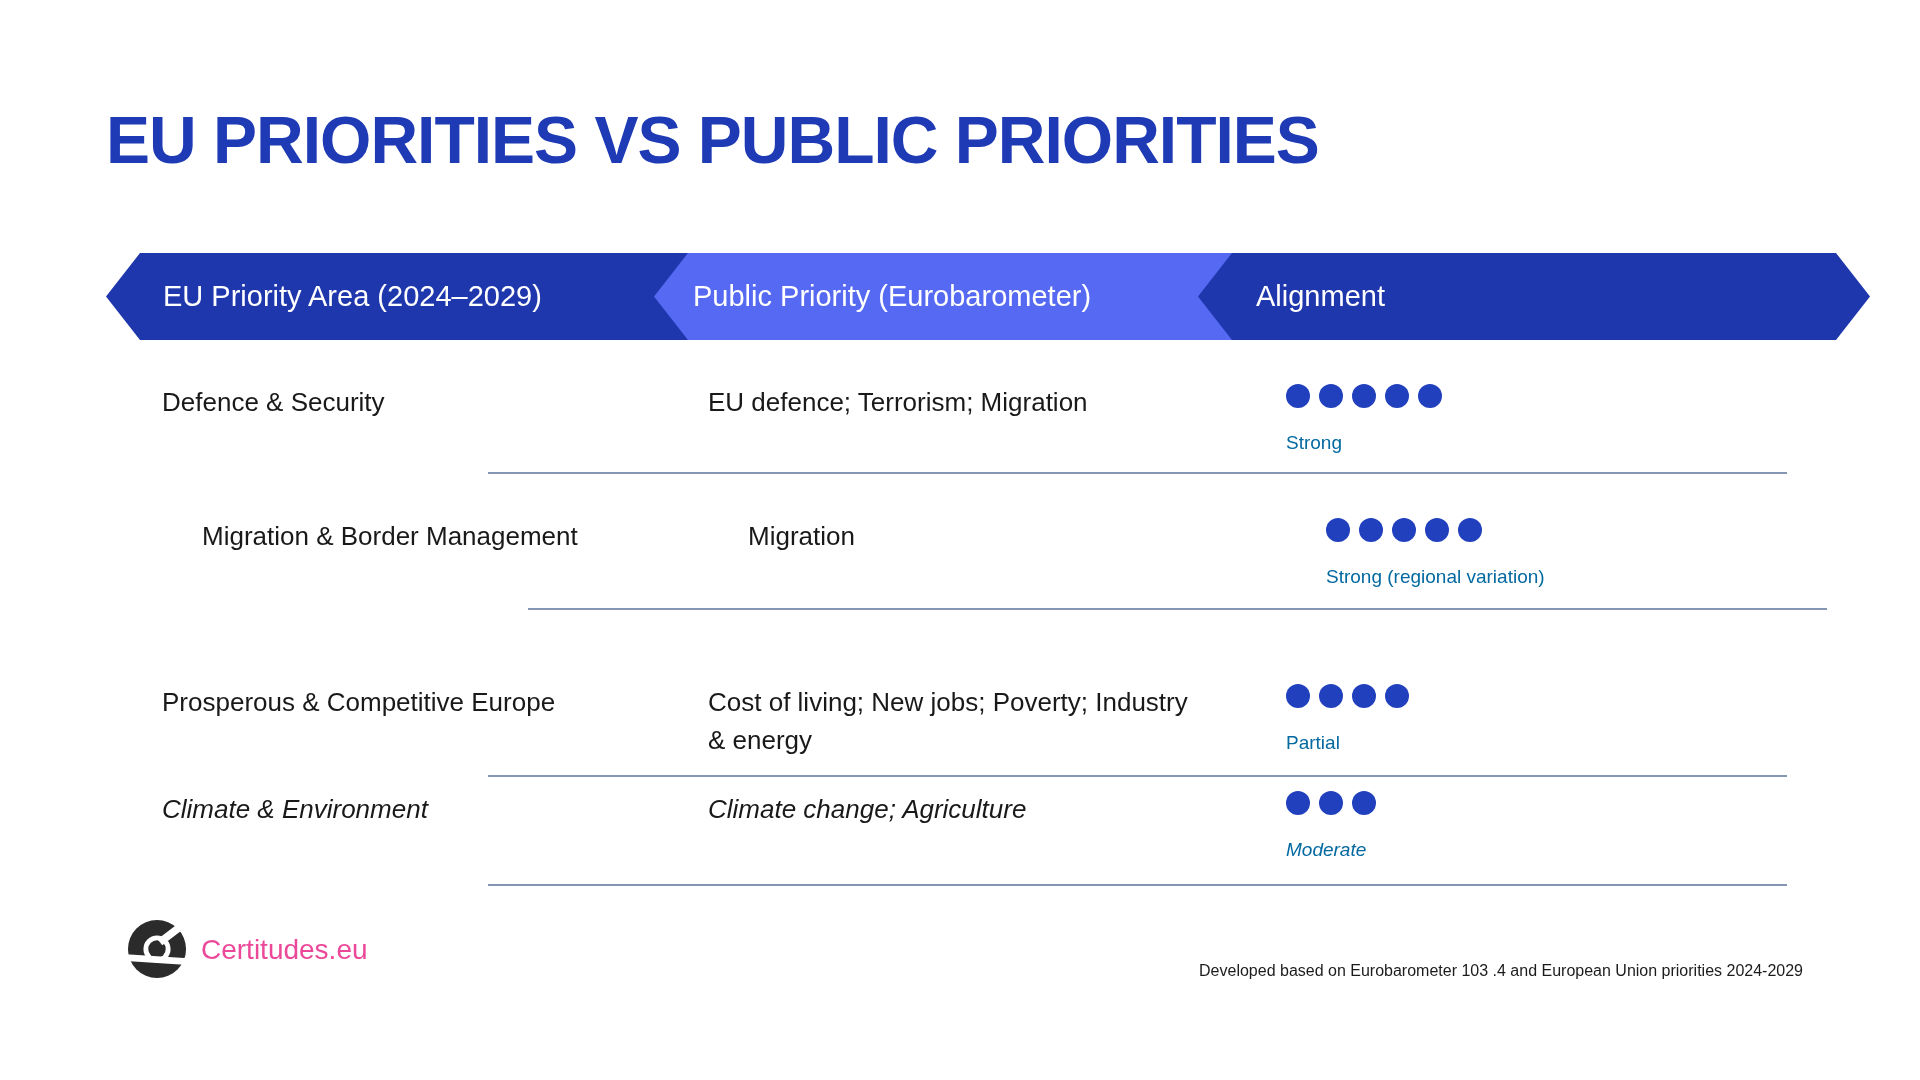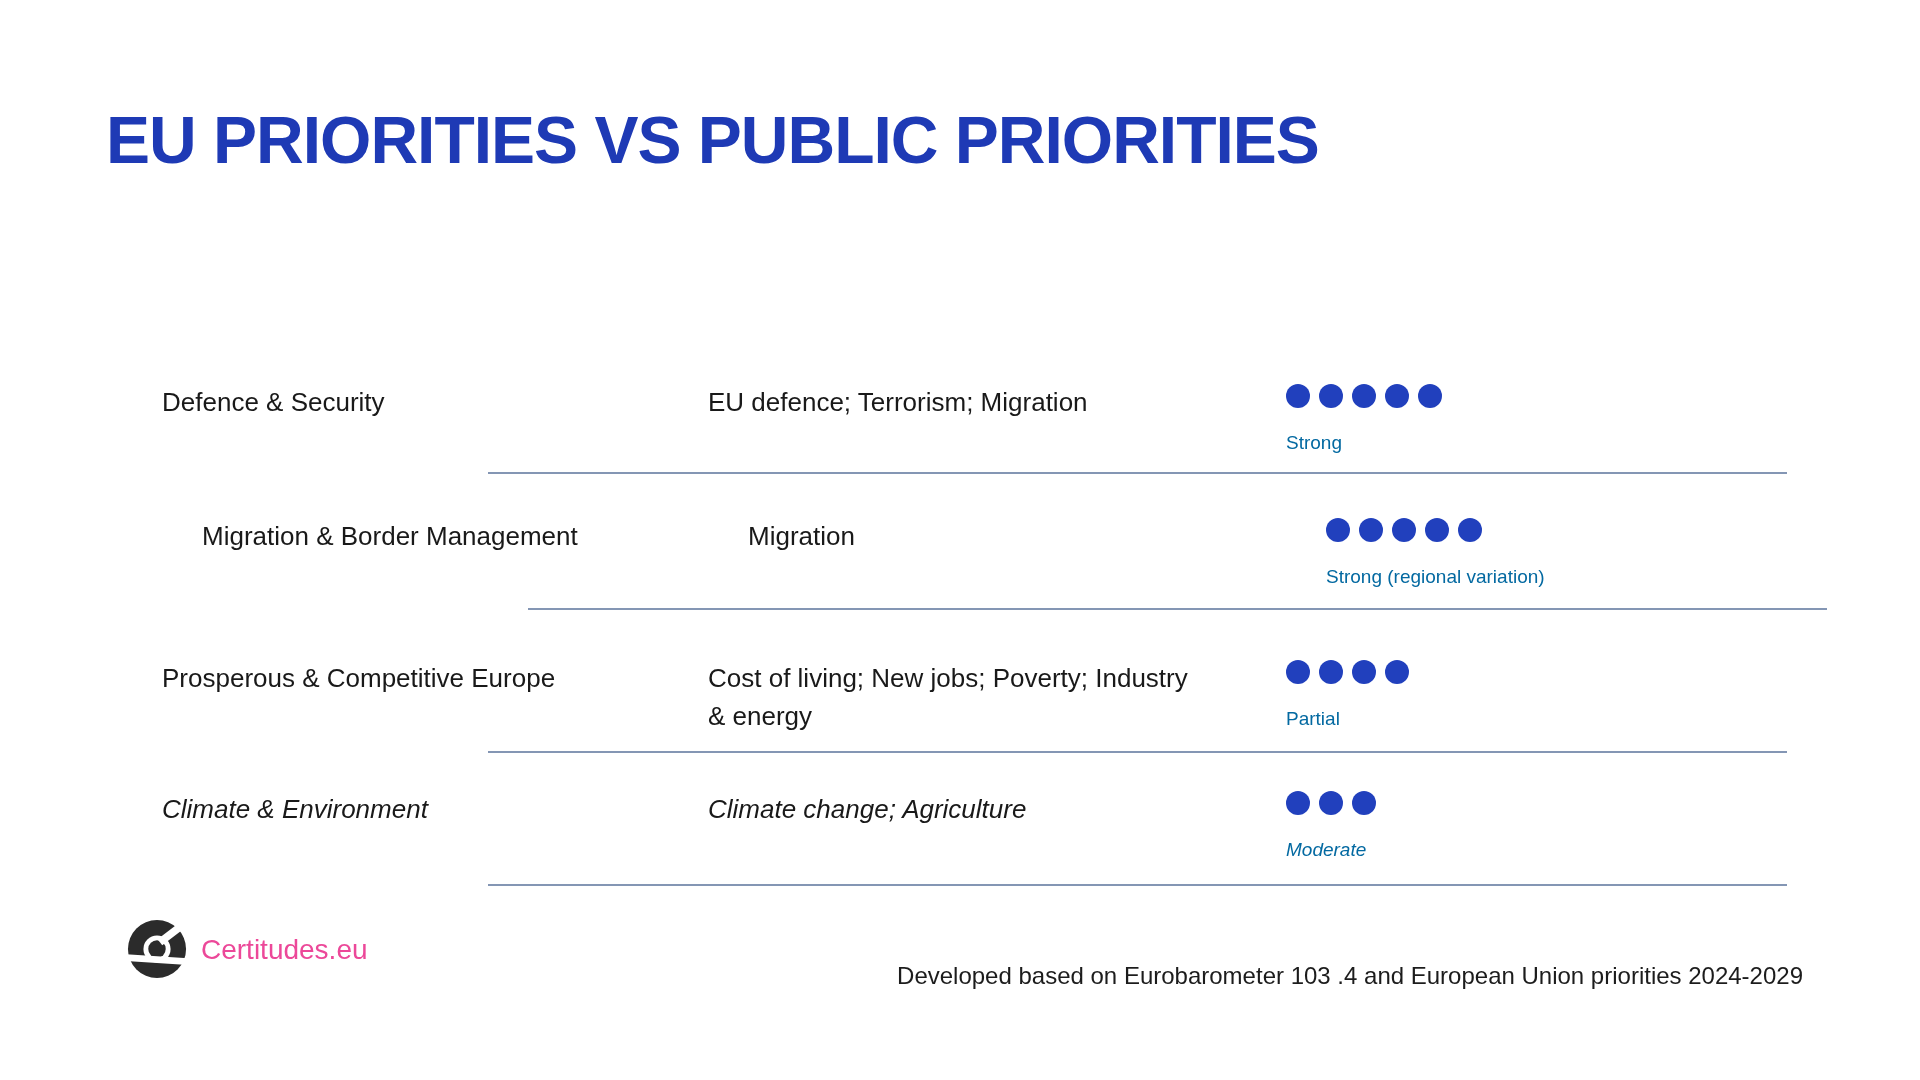--- a/index.html
+++ b/index.html
@@ -20,43 +20,54 @@
   }
   .seg-chevron{clip-path:polygon(34px 0,100% 0,100% 100%,34px 100%,0 50%);}
   .seg-arrow{clip-path:polygon(34px 0,calc(100% - 34px) 0,100% 50%,calc(100% - 34px) 100%,34px 100%,0 50%);}
   .seg1{left:106px;width:582px;background:var(--banner-dark);padding-left:57px;z-index:1;}
   .seg2{left:654px;width:578px;background:var(--banner-light);padding-left:39px;z-index:2;}
   .seg3{left:1198px;width:614px;background:var(--banner-dark);padding-left:58px;z-index:3;}
   
   .row{position:absolute;left:0;width:1652px;}
   .row-1{top:340px;height:134px;}
   .row-2{top:474px;height:136px;margin-left:40px;}
-  .row-3{top:616px;height:137px;}
+  .row-3{top:640px;height:137px;}
   .row-4{top:747px;height:139px;font-style:italic;}
   .divider{position:absolute;left:488px;width:1299px;bottom:0;height:2px;background:var(--divider);}
   .cell{position:absolute;font-size:26px;line-height:1.45;}
   .c1{left:162px;top:44px;width:520px;}
   .c2{left:708px;top:44px;width:480px;}
   .dots{position:absolute;left:1286px;top:44px;height:24px;display:flex;}
   .dot{width:24px;height:24px;border-radius:50%;background:var(--dot-blue);margin-right:9px;}
   .dot-label{position:absolute;left:1286px;top:92px;font-size:19px;color:#0369a1;white-space:nowrap;}
   
   .logo{position:absolute;left:126px;top:918px;width:62px;height:62px;}
   .brand{position:absolute;left:201px;top:934px;font-size:28px;color:#ec4899;}
   .source{
-    position:absolute;right:133px;top:962px;font-size:24px;color:#1c1c1c;white-space:nowrap;
+    position:absolute;right:133px;top:962px;font-size:16px;color:#1c1c1c;white-space:nowrap;
   }
 </style>
 </head>
 <body>
 
 <div class="canvas">
 
   <h1 class="title">EU PRIORITIES VS PUBLIC PRIORITIES</h1>
 
+  <div class="banner">
+    <div class="seg seg1 seg-chevron">
+      <span>EU Priority Area (2024–2029)</span>
+    </div>
+    <div class="seg seg2 seg-chevron">
+      <span>Public Priority (Eurobarometer)</span>
+    </div>
+    <div class="seg seg3 seg-arrow">
+      <span>Alignment</span>
+    </div>
+  </div>
 
   <div class="row row-1">
     <div class="cell c1">Defence &amp; Security</div>
     <div class="cell c2">EU defence; Terrorism; Migration</div>
     <div class="dots">
         <span class="dot"></span>
         <span class="dot"></span>
         <span class="dot"></span>
         <span class="dot"></span>
         <span class="dot"></span>

